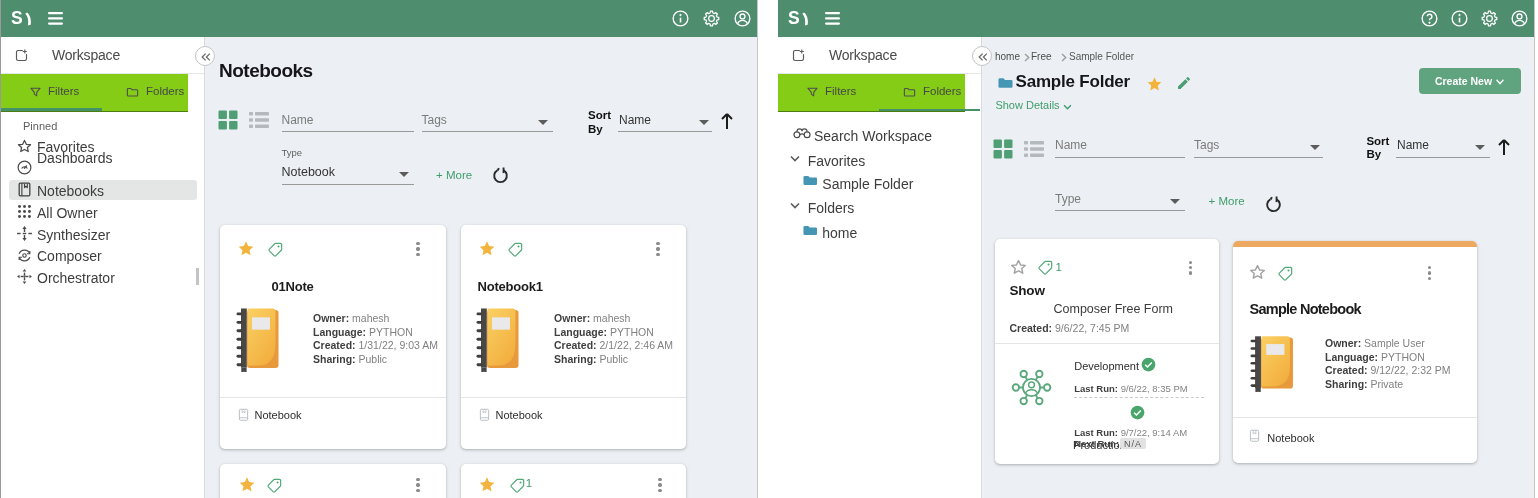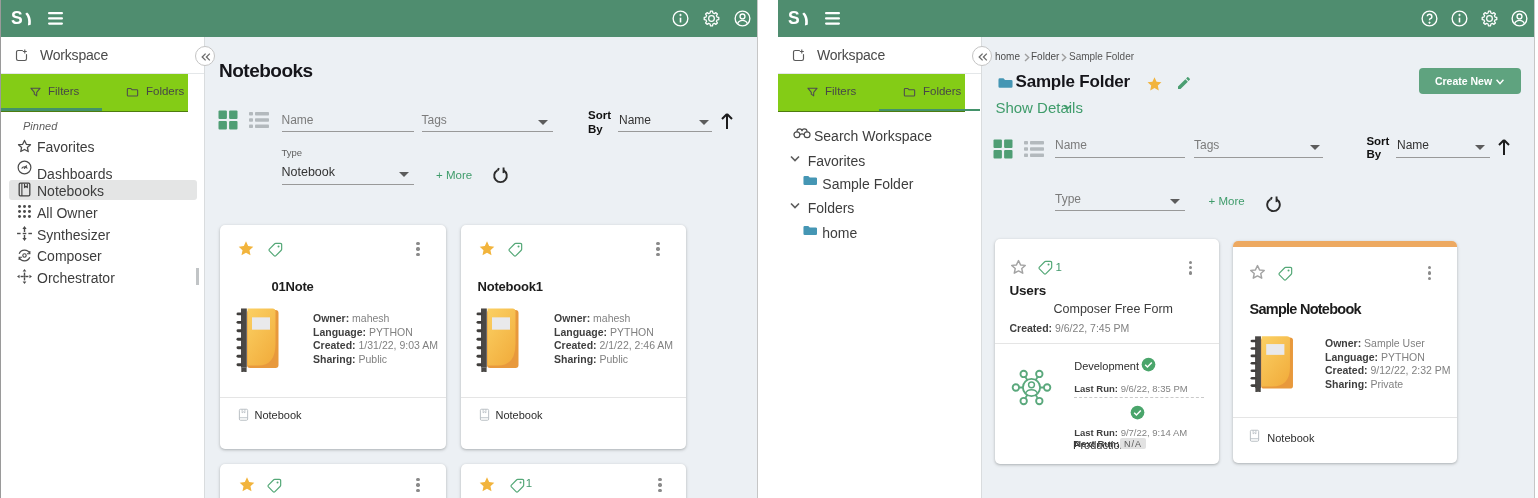--- a/index.html
+++ b/index.html
@@ -3,21 +3,21 @@
 <meta charset="utf-8">
 <style>
   * { margin:0; padding:0; box-sizing:border-box; }
   html,body { width:1538px; height:498px; background:#fff; font-family:"Liberation Sans",sans-serif; overflow:hidden; }
   .app { position:absolute; top:0; height:498px; width:758px; background:#ecf0f4; overflow:hidden; }
   #app1 { left:0; border-left:1px solid #9a9a9a; border-right:1px solid #c6c6c6; }
   #app2 { left:778px; width:757px; border-right:1px solid #c6c6c6; }
   .topbar { position:absolute; top:0; left:0; right:0; height:37px; background:#4f8d6f; z-index:5; }
   .sidebar { position:absolute; top:37px; left:0; width:204px; bottom:0; background:#fff; border-right:1px solid #d9dcde; z-index:4; }
   .wsrow { position:absolute; top:0; left:0; right:0; height:37px; border-bottom:1px solid #e4e7e9; background:#fff; }
-  .wsrow .wstext { position:absolute; left:39px; top:11px; font-size:14px; color:#4a4a4a; line-height:1; letter-spacing:-0.2px; }
+  .wsrow .wstext { position:absolute; left:51px; top:11px; font-size:14px; color:#4a4a4a; line-height:1; letter-spacing:-0.2px; }
   .tabs { position:absolute; top:37px; left:0; right:16px; height:38px; border-bottom:1px solid #4d7c0f; background:#84cc16; }
   .tab { position:absolute; top:0; width:101px; height:38px; }
   .tab .tlabel { position:absolute; top:12px; font-size:11.5px; color:#474747; font-weight:500; line-height:1; }
   .tabline { position:absolute; bottom:0; width:101px; height:3px; background:#43926a; }
   .sideitem { position:absolute; font-size:14px; color:#3d3d3d; line-height:1; }
   .collapsebtn { position:absolute; width:20px; height:20px; border-radius:50%; background:#fff; border:1px solid #c4c4c4; color:#757575; text-align:center; line-height:17px; font-size:12px; z-index:6; }
   .underfield { position:absolute; border-bottom:1px solid #999; }
   .ph { position:absolute; font-size:12px; color:#7b7b7b; line-height:1; }
   .val { position:absolute; font-size:12px; color:#333; line-height:1; }
   .ddarrow { position:absolute; width:0; height:0; border-left:5px solid transparent; border-right:5px solid transparent; border-top:5px solid #5c5c5c; }
@@ -80,33 +80,33 @@
         <span class="tlabel" style="left:47px">Filters</span>
       </div>
       <div class="tab" style="left:101px">
         <svg style="position:absolute;left:24px;top:12px" width="13" height="13" viewBox="0 0 24 24" fill="none" stroke="#4e4e4e" stroke-width="2" stroke-linejoin="round">
           <path d="M2.5 6.2 Q2.5 4.6 4.1 4.6 H9 L11 6.8 H19.9 Q21.5 6.8 21.5 8.4 V17 Q21.5 18.6 19.9 18.6 H4.1 Q2.5 18.6 2.5 17 Z"></path>
         </svg>
         <span class="tlabel" style="left:44px">Folders</span>
       </div>
       <div class="tabline" style="left:0"></div>
     </div>
-    <div class="sideitem" style="left:22px;top:84px;font-size:11px;color:#5d5d5d;font-style:italic;">Pinned</div>
+    <div class="sideitem" style="left:22px;top:84px;font-size:11px;color:#5d5d5d;">Pinned</div>
     <div style="position:absolute;left:8px;top:143px;width:188px;height:20px;background:#e4e5e5;border-radius:3px;"></div>
     <svg style="position:absolute;left:15px;top:100.5px" width="17" height="17" viewBox="0 0 24 24" fill="none" stroke="#4b4b4b" stroke-width="1.8" stroke-linejoin="round">
       <path d="M12.00 3.40 L14.59 8.84 L20.45 9.46 L16.08 13.36 L17.31 19.14 L12.00 16.20 L6.69 19.14 L7.92 13.36 L3.55 9.46 L9.41 8.84 Z"></path>
     </svg>
     <div class="sideitem" style="left:36px;top:103.4px;">Favorites</div>
     <svg style="position:absolute;left:15px;top:122.3px" width="17" height="17" viewBox="0 0 24 24" fill="none" stroke="#4b4b4b" stroke-width="1.7">
       <circle cx="12" cy="12" r="9"></circle>
       <path d="M8 13.5 A4.4 4.4 0 0 1 16 13.5" stroke-width="1.5"></path>
       <path d="M12 12.8 L15.2 9.2" stroke-width="1.7"></path>
       <circle cx="12" cy="13" r="1" fill="#4b4b4b" stroke="none"></circle>
     </svg>
-    <div class="sideitem" style="left:36px;top:130px;">Dashboards</div>
+    <div class="sideitem" style="left:36px;top:114px;">Dashboards</div>
     <svg style="position:absolute;left:15px;top:144.1px" width="17" height="17" viewBox="0 0 24 24" fill="none" stroke="#404040" stroke-width="1.8">
       <rect x="4.5" y="3" width="15" height="18" rx="1.6"></rect>
       <path d="M8.3 3 V21" stroke-width="1.6"></path>
       <path d="M12 3.8 V9 L14 7.4 L16 9 V3.8" stroke-width="1.5" fill="none"></path>
     </svg>
     <div class="sideitem" style="left:36px;top:147px;">Notebooks</div>
     <svg style="position:absolute;left:15px;top:165.9px" width="17" height="17" viewBox="0 0 24 24" fill="#4b4b4b">
       <circle cx="5" cy="5" r="2.1"></circle>
         <circle cx="12" cy="5" r="2.1"></circle>
         <circle cx="19" cy="5" r="2.1"></circle>
@@ -401,36 +401,36 @@
   <div class="collapsebtn" style="left:194px; top:46px;">
     <svg style="position:absolute;left:4.5px;top:5.5px" width="10" height="8" viewBox="0 0 10 8" fill="none" stroke="#6b6b6b" stroke-width="1.3">
       <path d="M4.6 0.6 L1.2 4 L4.6 7.4 M8.8 0.6 L5.4 4 L8.8 7.4"></path>
     </svg>
   </div>
 
   <div style="position:absolute;left:217px;top:51.8px;font-size:10px;font-weight:500;color:#4c4c4c;line-height:1;">home</div>
   <svg style="position:absolute;left:245.5px;top:52.5px" width="6" height="9" viewBox="0 0 6 9" fill="none" stroke="#9e9e9e" stroke-width="1.4">
       <path d="M1 1 L4.7 4.5 L1 8"></path>
     </svg>
-  <div style="position:absolute;left:253px;top:51.8px;font-size:10px;font-weight:500;color:#4c4c4c;line-height:1;">Folder</div>
+  <div style="position:absolute;left:253px;top:51.8px;font-size:10px;font-weight:500;color:#4c4c4c;line-height:1;">Free</div>
   <svg style="position:absolute;left:283px;top:52.5px" width="6" height="9" viewBox="0 0 6 9" fill="none" stroke="#9e9e9e" stroke-width="1.4">
       <path d="M1 1 L4.7 4.5 L1 8"></path>
     </svg>
   <div style="position:absolute;left:291px;top:51.8px;font-size:10px;font-weight:500;color:#565656;line-height:1;">Sample Folder</div>
   <svg style="position:absolute;left:219.6px;top:76.7px" width="15" height="12" viewBox="0 0 16 12" fill="#4596b4">
     <path d="M0.5 2.4 Q0.5 1 1.9 1 H5.8 L7.5 2.7 H14.1 Q15.5 2.7 15.5 4.1 V9.6 Q15.5 11 14.1 11 H1.9 Q0.5 11 0.5 9.6 Z"></path>
   </svg>
   <div style="position:absolute;left:237.5px;top:73.1px;font-size:17px;font-weight:700;color:#15151a;letter-spacing:-0.2px;line-height:1;">Sample Folder</div>
   <svg style="position:absolute;left:366.5px;top:74.5px" width="19" height="19" viewBox="0 0 24 24" fill="#f2b43c">
     <path d="M12.00 2.80 L14.59 8.44 L20.75 9.16 L16.18 13.36 L17.41 19.44 L12.00 16.40 L6.59 19.44 L7.82 13.36 L3.25 9.16 L9.41 8.44 Z"></path>
   </svg>
   <svg style="position:absolute;left:397.5px;top:74.5px" width="16" height="16" viewBox="0 0 24 24" fill="#4a9e71">
     <path d="M3 17.25 V21 h3.75 L17.81 9.94 l-3.75 -3.75 Z M20.71 7.04 c0.39 -0.39 0.39 -1.02 0 -1.41 l-2.34 -2.34 c-0.39 -0.39 -1.02 -0.39 -1.41 0 l-1.83 1.83 3.75 3.75 Z"></path>
   </svg>
-  <div class="more" style="left:217.4px;top:100.4px;font-size:15px;">Show Details</div>
+  <div class="more" style="left:217.4px;top:100.4px;font-size:11px;">Show Details</div>
   <svg style="position:absolute;left:285px;top:103.5px" width="9" height="6" viewBox="0 0 10 7" fill="none" stroke="#3f9c6b" stroke-width="1.6">
     <path d="M1 1.5 L5 5.5 L9 1.5"></path>
   </svg>
   <div style="position:absolute;left:641.4px;top:68.3px;width:101.5px;height:26px;background:#5fa37f;border-radius:4px;">
     <span style="position:absolute;left:15.5px;top:8px;font-size:10.5px;font-weight:700;color:#fff;line-height:1;">Create New</span>
     <svg style="position:absolute;left:76px;top:10.5px" width="10" height="6" viewBox="0 0 10 7" fill="none" stroke="#fff" stroke-width="1.7">
       <path d="M1 1 L5 5.5 L9 1"></path>
     </svg>
   </div>
   <svg style="position:absolute;left:214.5px;top:139px" width="20" height="20" viewBox="0 0 20 20" fill="#4f9e74">
@@ -478,21 +478,21 @@
         <path d="M11 2 H4 Q2 2 2 4 V11 Q2 11.55 2.59 12.42 L10.59 20.42 Q11.4 21.2 12 21.2 Q12.6 21.2 13.41 20.42 L20.41 13.42 Q21 12.6 21 12 Q21 11.4 20.41 10.58 L12.41 2.58 Q11.8 2 11 2 Z" stroke-linejoin="round"></path>
         <circle cx="6.7" cy="6.7" r="1.5" fill="#54a877" stroke="none"></circle>
       </g>
     </svg>
     <div class="tagnum" style="left:61px;top:22.6px;">1</div>
     <div class="cdots" style="left:194px;top:21.5px;">
         <i></i>
         <i></i>
         <i></i>
       </div>
-    <div class="ctitle" style="left:15px;top:45.3px;font-size:13.5px;">Users</div>
+    <div class="ctitle" style="left:15px;top:45.3px;font-size:13.5px;">Show</div>
     <div style="position:absolute;left:15px;top:63.9px;font-size:12.5px;color:#3c3c3c;line-height:1;margin-left:44px;">Composer Free Form</div>
     <div class="meta" style="left:15px;top:82.9px;line-height:12px;"><b>Created:</b> 9/6/22, 7:45 PM</div>
     <div class="cfoot-line" style="top:104px;"></div>
     <svg style="position:absolute;left:15.5px;top:127px" width="43" height="43" viewBox="0 0 44 44" fill="none" stroke="#5aa87c">
       <circle cx="22" cy="22" r="8.8" stroke-width="1.9"></circle>
       <circle cx="22" cy="19.3" r="3" stroke-width="1.5"></circle>
       <path d="M15.9 28.2 Q17.2 24.3 22 24.3 Q26.8 24.3 28.1 28.2" stroke-width="1.5"></path>
       <g stroke-width="1.9">
         <circle cx="14" cy="8.14" r="3.3"></circle>
           <circle cx="30" cy="8.14" r="3.3"></circle>
@@ -512,21 +512,21 @@
     <div style="position:absolute;left:79.5px;top:158px;width:130px;border-top:1px dashed #c9c9c9;"></div>
     <div class="runlbl" style="left:78.6px;top:169.2px;margin-top:32px;">Production</div>
     <svg style="position:absolute;left:135.5px;top:165.5px" width="15" height="15" viewBox="0 0 24 24">
       <circle cx="12" cy="12" r="11" fill="#4aa56b"></circle>
       <path d="M6.7 12.3 L10.3 15.9 L17.3 8.9" fill="none" stroke="#fff" stroke-width="2.4"></path>
     </svg>
     <div class="runmeta" style="left:79.7px;top:188.2px;"><b>Last Run:</b> 9/7/22, 9:14 AM<br><b>Next Run:</b></div>
     <div style="position:absolute;left:125.5px;top:198.6px;width:26px;height:11.5px;background:#e2e2e2;border-radius:2px;color:#5a5a5a;font-size:9px;letter-spacing:1px;line-height:12px;text-align:center;">N/A</div>
   </div>
 
-  <div class="card" style="left:454.5px;top:240.5px;width:224px;height:222.5px;">
+  <div class="card" style="left:454.5px;top:240.5px;width:244px;height:222.5px;">
     <div style="position:absolute;left:0;top:0;right:0;height:6.2px;background:#eda961;border-radius:5px 5px 0 0;"></div>
     <svg style="position:absolute;left:15px;top:22.6px" width="19" height="19" viewBox="0 0 24 24" fill="none" stroke="#a3a3a3" stroke-width="1.8" stroke-linejoin="round">
       <path d="M12.00 3.20 L14.59 8.74 L20.55 9.36 L16.13 13.36 L17.36 19.24 L12.00 16.30 L6.64 19.24 L7.87 13.36 L3.45 9.36 L9.41 8.74 Z"></path>
     </svg>
     <svg style="position:absolute;left:44px;top:25px" width="16" height="16" viewBox="0 0 24 24" fill="none" stroke="#54a877" stroke-width="1.8">
       <g transform="translate(24,0) scale(-1,1)">
         <path d="M11 2 H4 Q2 2 2 4 V11 Q2 11.55 2.59 12.42 L10.59 20.42 Q11.4 21.2 12 21.2 Q12.6 21.2 13.41 20.42 L20.41 13.42 Q21 12.6 21 12 Q21 11.4 20.41 10.58 L12.41 2.58 Q11.8 2 11 2 Z" stroke-linejoin="round"></path>
         <circle cx="6.7" cy="6.7" r="1.5" fill="#54a877" stroke="none"></circle>
       </g>
     </svg>

